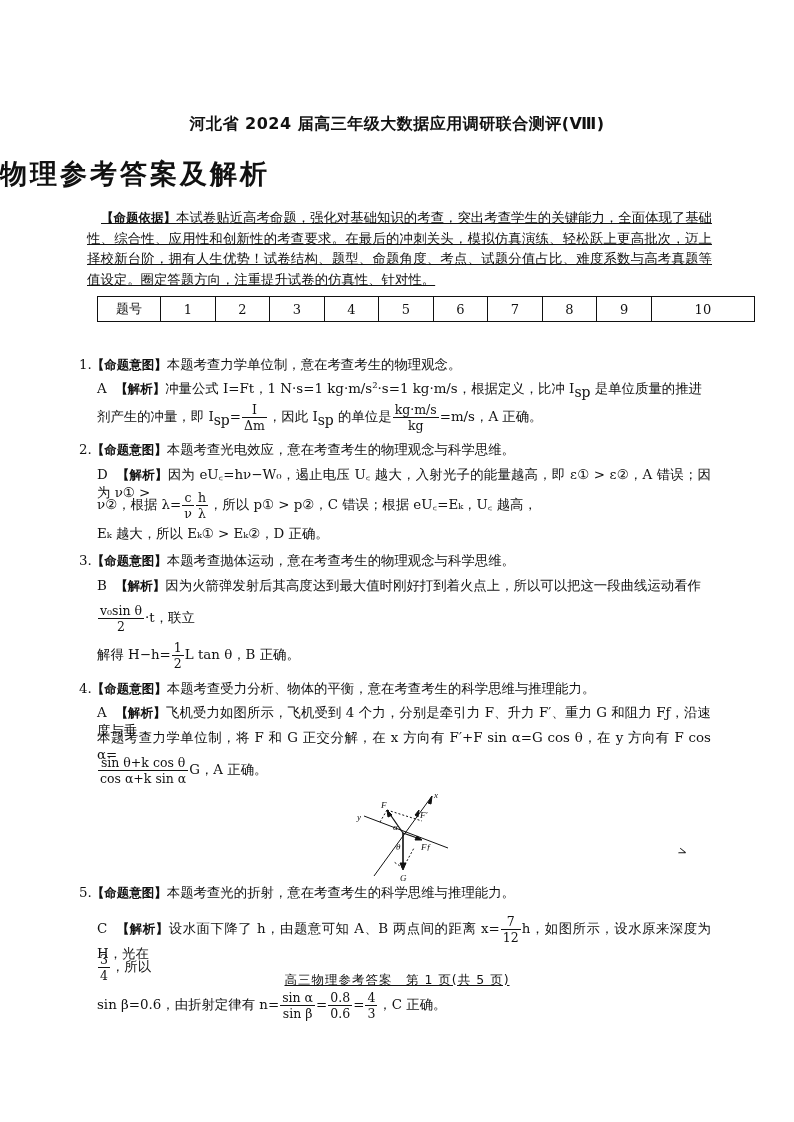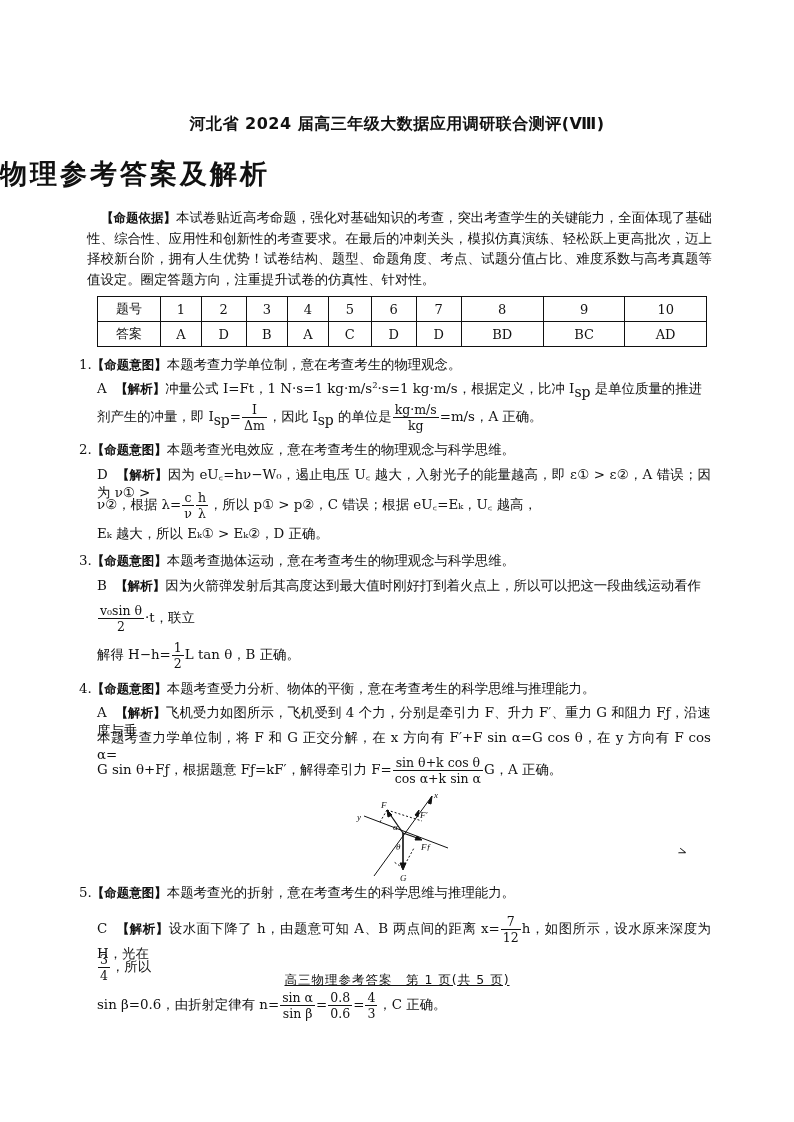--- a/index.html
+++ b/index.html
@@ -3,24 +3,24 @@
 <meta charset="utf-8">
 <style>
   html, body { margin:0; padding:0; background:#fff; }
   body { width:794px; height:1122px; position:relative; overflow:hidden;
          font-family:"DejaVu Serif","Liberation Serif",serif; color:#111; }
   .abs { position:absolute; }
   .title1 { left:0; width:794px; top:114px; text-align:center; font-size:16px; font-weight:bold; letter-spacing:0.5px;
             font-family:"DejaVu Sans","Liberation Sans",sans-serif; }
   .title2 { left:0; width:794px; top:156px; text-align:left; font-size:27px; font-weight:bold; letter-spacing:3px;
             font-family:"DejaVu Sans","Liberation Sans",sans-serif; }
-  .para { font-size:13.4px; line-height:20.5px; }
+  .para { font-size:13.4px; line-height:20.5px;text-decoration:underline; }
   .basis { left:87px; top:208px; width:625px; text-indent:14px; text-align:justify; }
   .tag { font-weight:bold; font-family:"DejaVu Sans","Liberation Sans",sans-serif; font-size:12.5px; }
-  table.ans { position:absolute; left:97px; top:296px; width:610px; border-collapse:collapse; }
+  table.ans { position:absolute; left:97px; top:296px; width:658px; border-collapse:collapse; }
   table.ans td { border:1.3px solid #111; height:24px; text-align:center; font-size:13px; padding:0; }
   table.ans td.hd { width:62px; font-family:"DejaVu Sans","Liberation Sans",sans-serif; }
   .qhead { left:79px; font-size:13.4px; }
   .qbody { left:97px; width:614px; font-size:13.4px; text-align:justify; }
   .frac { display:inline-block; vertical-align:middle; text-align:center; font-size:12.5px; line-height:15px; margin:0 1px; }
   .frac > span { display:block; padding:0 2px; }
   .frac > span.num { border-bottom:1px solid #111; }
   sub, sup { font-size:14px; }
   .footer { left:0; width:794px; top:972px; text-align:center; font-size:12.5px; letter-spacing:1px;
             font-family:"DejaVu Sans","Liberation Sans",sans-serif;text-decoration:underline; }
@@ -43,54 +43,41 @@
     <td>2</td>
     <td>3</td>
     <td>4</td>
     <td>5</td>
     <td>6</td>
     <td>7</td>
     <td>8</td>
     <td>9</td>
     <td>10</td>
   </tr>
-  <tr>
-    <td class="hd">答案</td>
-    <td>A</td>
-    <td>D</td>
-    <td>B</td>
-    <td>A</td>
-    <td>C</td>
-    <td>D</td>
-    <td>D</td>
-    <td>BD</td>
-    <td>BC</td>
-    <td>AD</td>
-  </tr>
 </tbody>
   </table>
 
 <div class="abs qhead" style="top:356px"><span>1.</span><span class="tag">【命题意图】</span><span>本题考查力学单位制，意在考查考生的物理观念。</span></div>
 <div class="abs qbody" style="top:380px"><span>A</span>&nbsp;&nbsp;<span class="tag">【解析】</span><span>冲量公式 I=Ft，1 N·s=1 kg·m/s²·s=1 kg·m/s，根据定义，比冲 I</span><sub>sp</sub><span> 是单位质量的推进</span></div>
 <div class="abs qbody" style="top:402px"><span>剂产生的冲量，即 I</span><sub>sp</sub><span>=</span><span class="frac"><span class="num">I</span><span>Δm</span></span><span>，因此 I</span><sub>sp</sub><span> 的单位是</span><span class="frac"><span class="num">kg·m/s</span><span>kg</span></span><span>=m/s，A 正确。</span></div>
 
 <div class="abs qhead" style="top:441px"><span>2.</span><span class="tag">【命题意图】</span><span>本题考查光电效应，意在考查考生的物理观念与科学思维。</span></div>
 <div class="abs qbody" style="top:465px"><span>D</span>&nbsp;&nbsp;<span class="tag">【解析】</span><span>因为 eU꜀=hν−W₀，遏止电压 U꜀ 越大，入射光子的能量越高，即 ε① &gt; ε②，A 错误；因为 ν① &gt;</span></div>
 <div class="abs qbody" style="top:490px"><span>ν②，根据 λ=</span><span class="frac"><span class="num">c</span><span>ν</span></span><span class="frac"><span class="num">h</span><span>λ</span></span><span>，所以 p① &gt; p②，C 错误；根据 eU꜀=Eₖ，U꜀ 越高，</span></div>
 <div class="abs qbody" style="top:525px">Eₖ 越大，所以 Eₖ① &gt; Eₖ②，D 正确。</div>
 
 <div class="abs qhead" style="top:552px"><span>3.</span><span class="tag">【命题意图】</span><span>本题考查抛体运动，意在考查考生的物理观念与科学思维。</span></div>
 <div class="abs qbody" style="top:577px"><span>B</span>&nbsp;&nbsp;<span class="tag">【解析】</span><span>因为火箭弹发射后其高度达到最大值时刚好打到着火点上，所以可以把这一段曲线运动看作</span></div>
 <div class="abs qbody" style="top:603px"><span class="frac"><span class="num">v₀sin θ</span><span>2</span></span><span>·t，联立</span></div>
 <div class="abs qbody" style="top:640px"><span>解得 H−h=</span><span class="frac"><span class="num">1</span><span>2</span></span><span>L tan θ，B 正确。</span></div>
 
 <div class="abs qhead" style="top:680px"><span>4.</span><span class="tag">【命题意图】</span><span>本题考查受力分析、物体的平衡，意在考查考生的科学思维与推理能力。</span></div>
 <div class="abs qbody" style="top:704px"><span>A</span>&nbsp;&nbsp;<span class="tag">【解析】</span><span>飞机受力如图所示，飞机受到 4 个力，分别是牵引力 F、升力 F′、重力 G 和阻力 Fƒ，沿速度与垂</span></div>
 <div class="abs qbody" style="top:729px">本题考查力学单位制，将 F 和 G 正交分解，在 x 方向有 F′+F sin α=G cos θ，在 y 方向有 F cos α=</div>
-<div class="abs qbody" style="top:755px"><span>G sin θ+Fƒ，根据题意 Fƒ=kF′，解得牵引力 F=</span><span class="frac"><span class="num">sin θ+k cos θ</span><span>cos α+k sin α</span></span><span>G，A 正确。</span></div>
+<div class="abs qbody" style="top:755px"><span class="frac"><span class="num">sin θ+k cos θ</span><span>cos α+k sin α</span></span><span>G，A 正确。</span></div>
 
 <svg class="abs fig" width="110" height="95" viewBox="0 0 110 95">
   <g stroke="#111" fill="none" stroke-width="1">
     <line x1="22" y1="88" x2="80" y2="8"></line>
     <polygon points="80,8 76,15 79,16" fill="#111"></polygon>
     <line x1="12" y1="28" x2="96" y2="60"></line>
     <line x1="51" y1="45" x2="35" y2="22" stroke-width="1.3"></line>
     <polygon points="35,22 36,29 40,27" fill="#111"></polygon>
     <line x1="51" y1="45" x2="51" y2="80" stroke-width="1.6"></line>
     <polygon points="51,82 48,75 54,75" fill="#111"></polygon>

